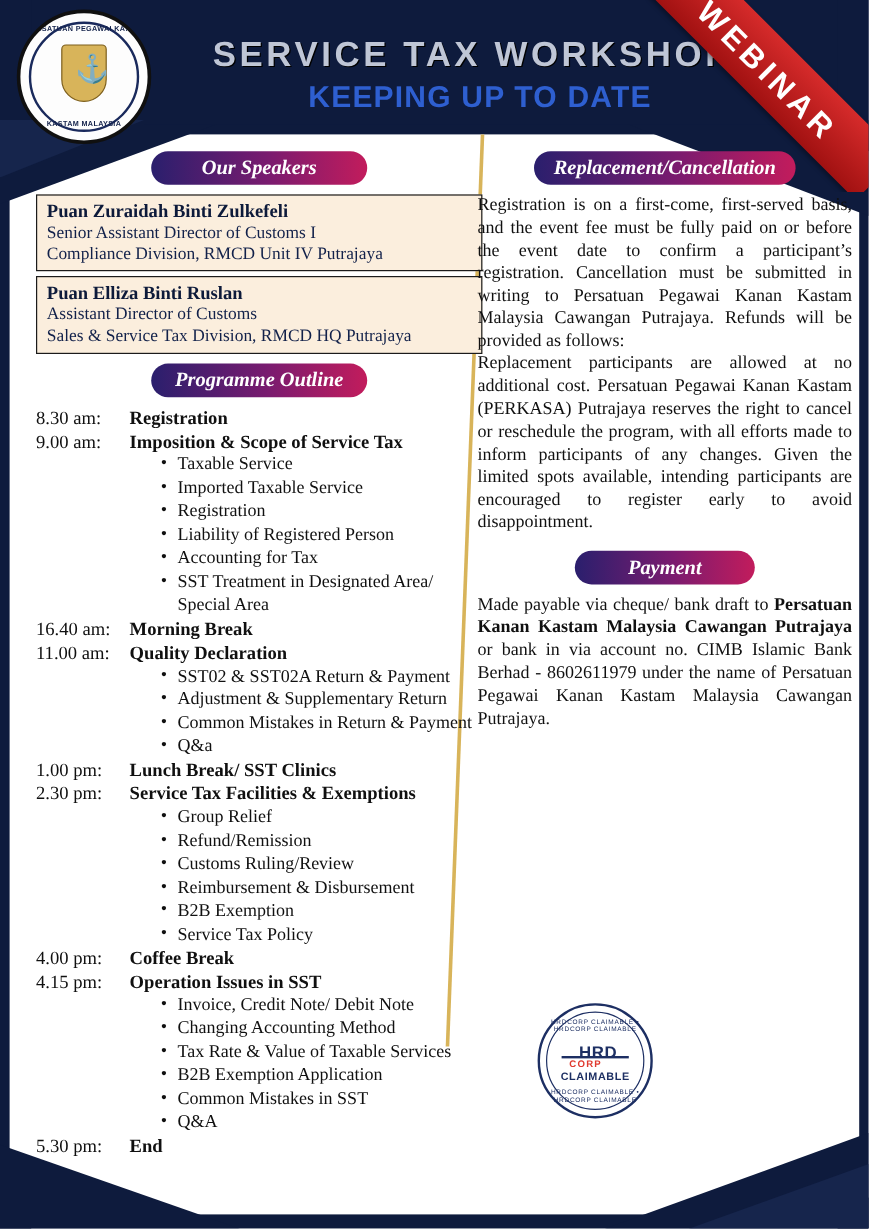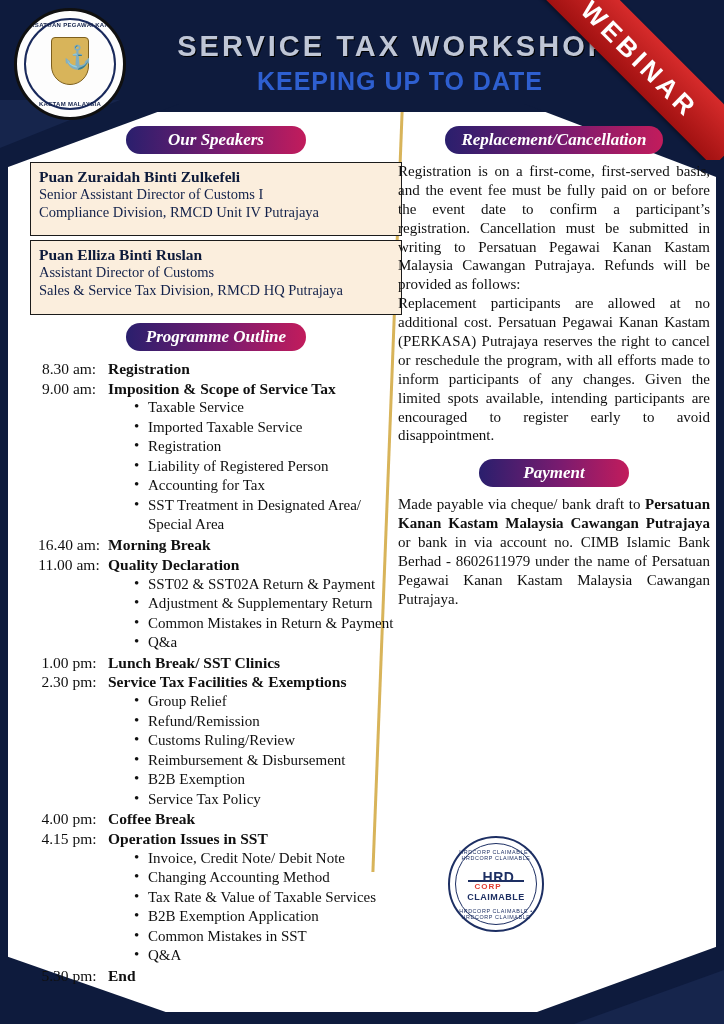--- a/index.html
+++ b/index.html
@@ -176,33 +176,33 @@
     font-style: italic; font-weight: bold;
     font-size: 17px; padding: 4px 16px;
     width: fit-content;
     min-width: 180px;
   }
   .pill.narrow { min-width: 150px; }
 
   .speaker-box {
     background: #fbeedd;
     border: 1px solid #1b1b1b;
-    padding: 5px 8px 14px 8px;
+    padding: 5px 8px 4px 8px;
     margin-bottom: 4px;
   }
   .speaker-name {
     font-weight: bold; font-size: 15.5px; color: #0d1a3a;
   }
   .speaker-line {
     font-size: 14.5px; color: #12214a; line-height: 1.22;
   }
 
   
   .prog { margin-top: 2px; }
-  .prog-row { display: flex; align-items: flex-start; text-align: center; }
+  .prog-row { display: flex; align-items: flex-start; }
   .prog-time {
     width: 78px; flex: 0 0 78px;
     font-size: 15.5px; color: #101010;
     line-height: 1.28;
   }
   .prog-title {
     font-size: 15.5px; font-weight: bold; color: #101010;
     line-height: 1.28;
   }
   .bullets { margin: 0 0 0 104px; padding: 0; list-style: none; }

